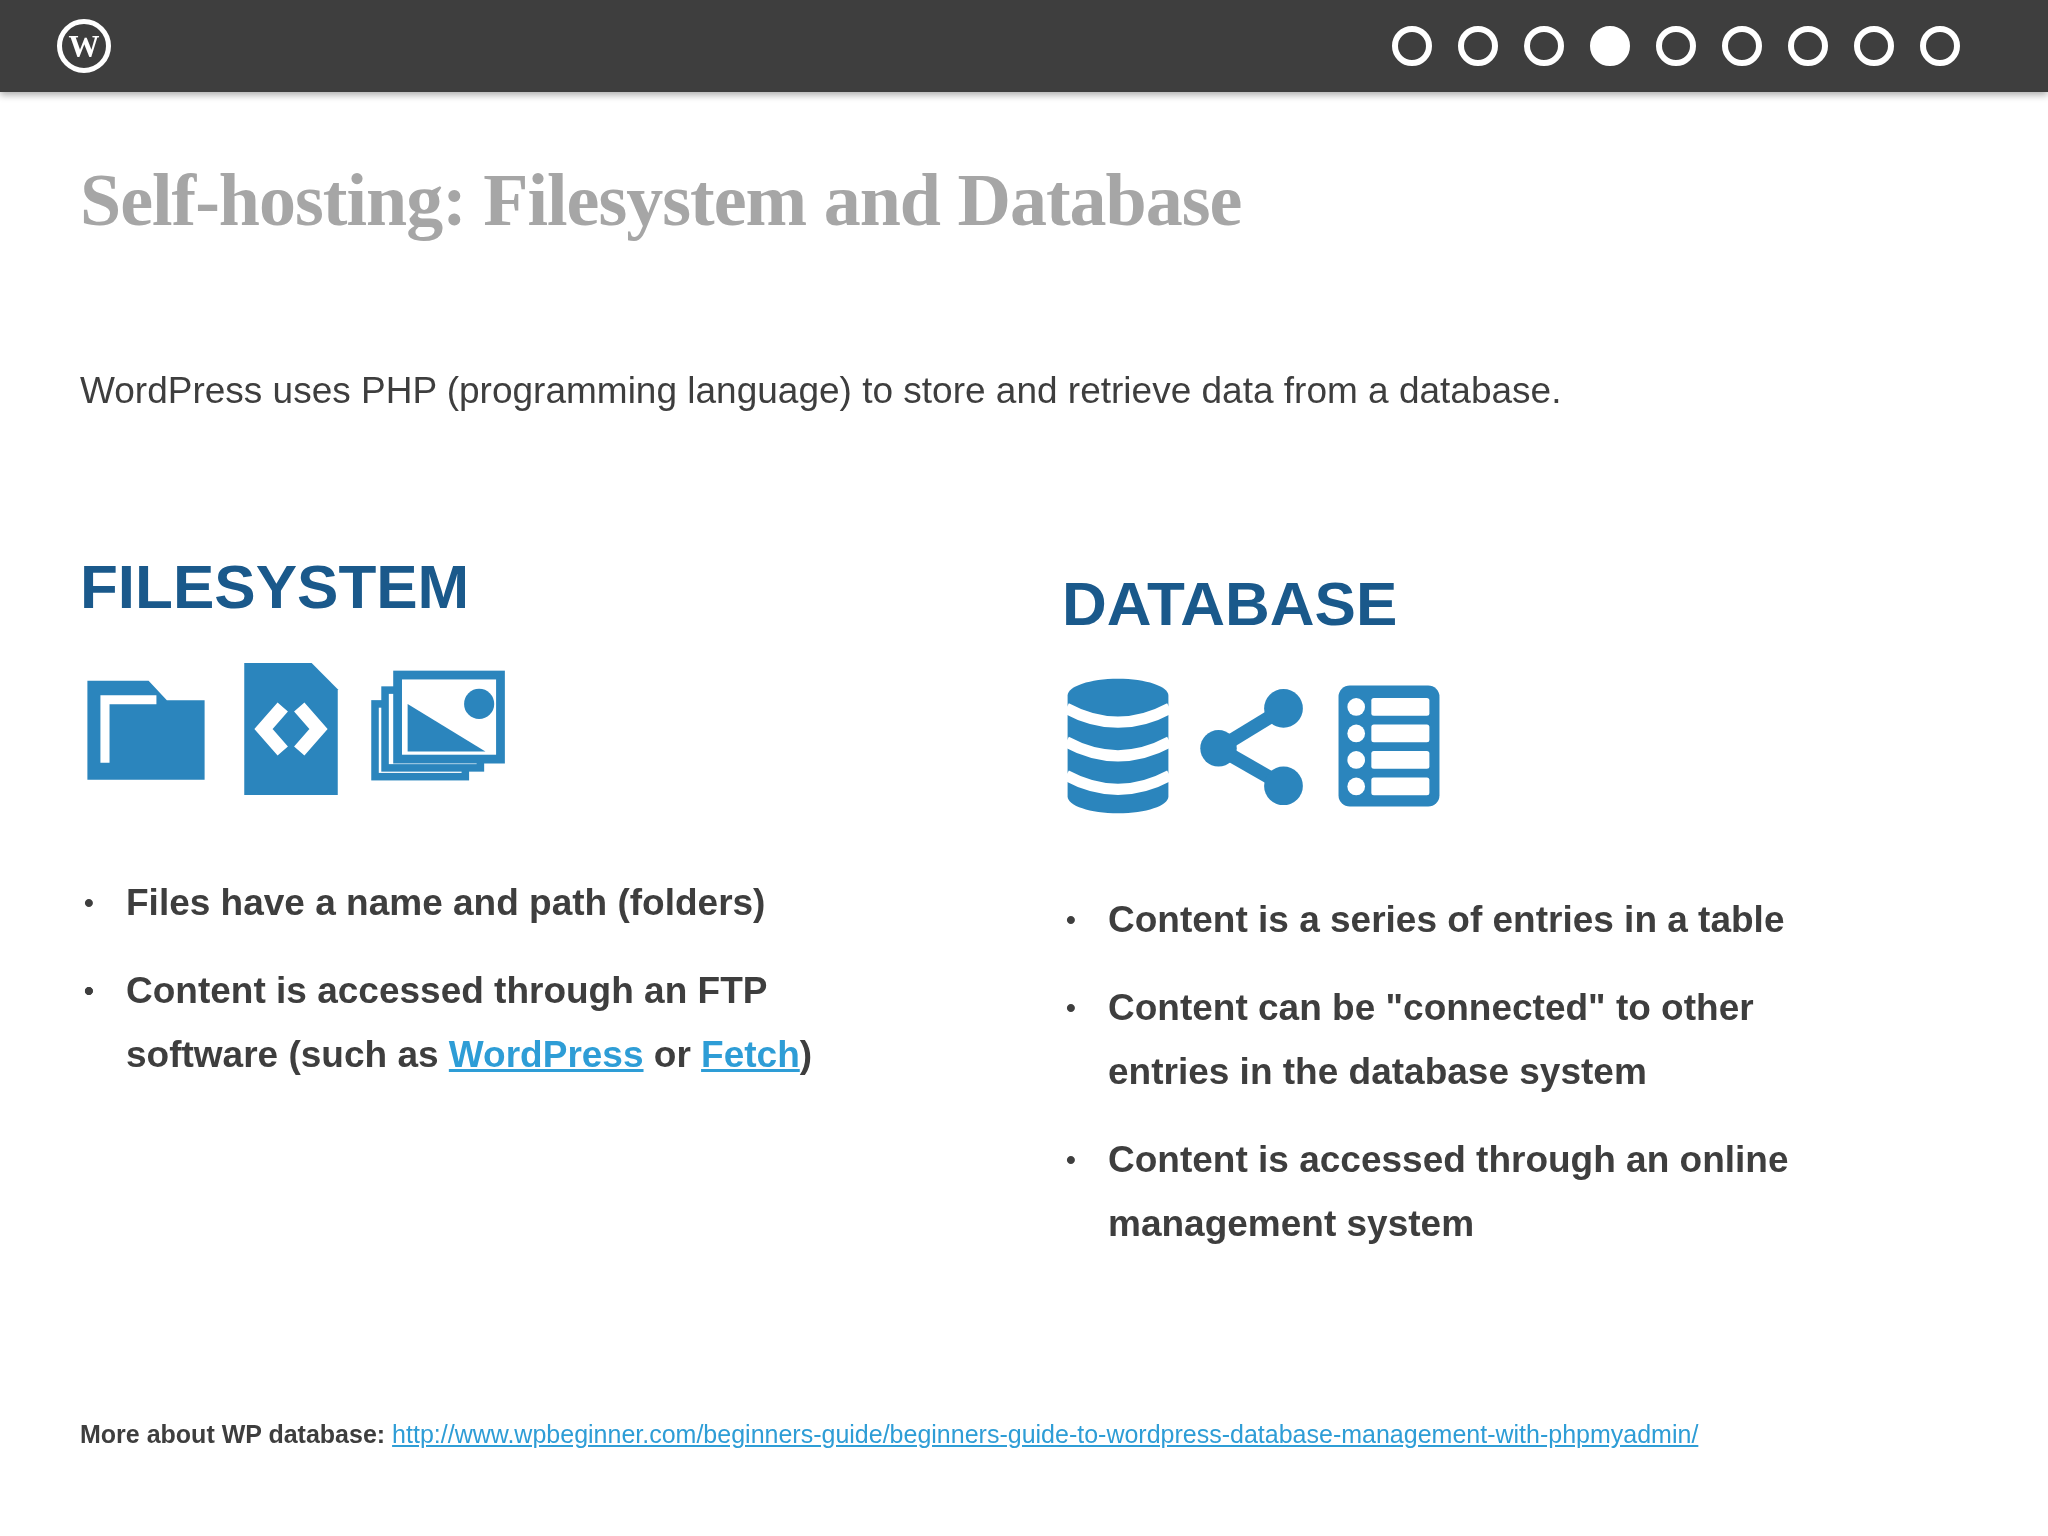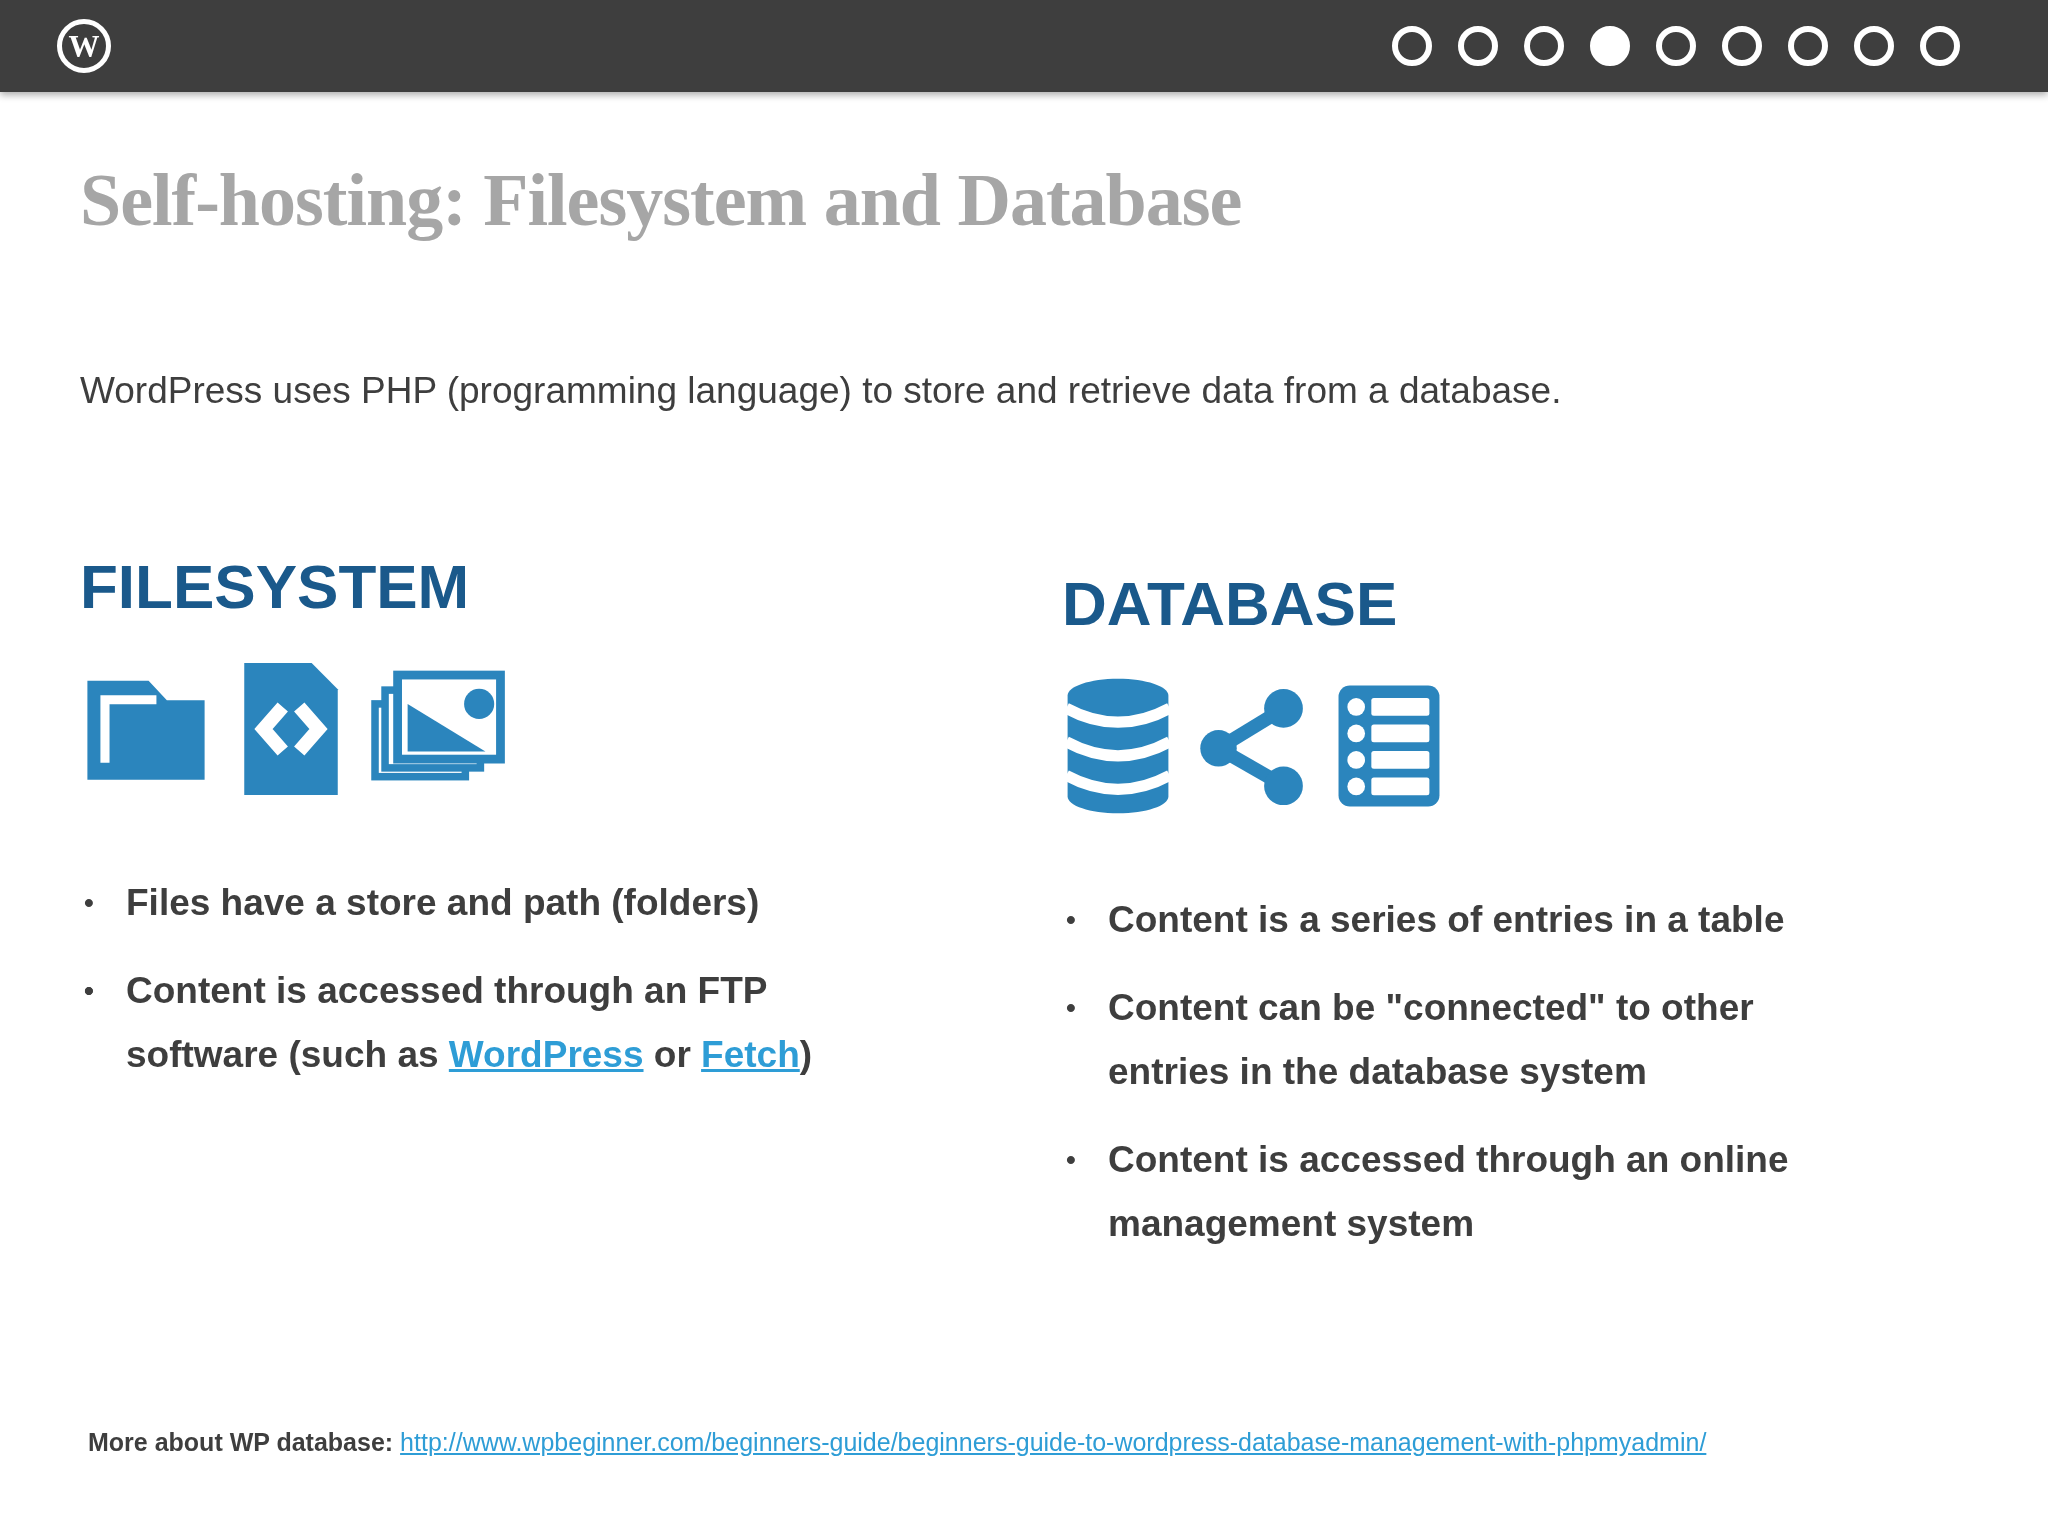--- a/index.html
+++ b/index.html
@@ -36,21 +36,21 @@
 
   ul.bullets{list-style:none;margin:66px 0 0 0;padding:0;}
   ul.bullets li{position:relative;padding-left:46px;margin-bottom:24px;
                 font-size:37px;font-weight:bold;line-height:64px;
                 color:var(--body-text,#3e3e3e);}
   ul.bullets .marker{position:absolute;left:4px;top:0;font-size:28px;line-height:64px;
                      color:var(--body-text,#3e3e3e);}
   a.inline-link{color:var(--link-blue,#2e9dd6);text-decoration:underline;}
 
   
-  .footer{position:absolute;left:80px;top:1420px;margin:8px;font-size:25px;
+  .footer{position:absolute;left:80px;top:1420px;margin:0;font-size:25px;
           color:var(--body-text,#3e3e3e);white-space:nowrap;}
   .footer .flabel{font-weight:bold;}
   a.footer-link{color:var(--link-blue,#2e9dd6);text-decoration:underline;font-weight:normal;}
 </style>
 </head>
 <body>
 
 <div class="stage">
 
   <header class="topbar">
@@ -91,21 +91,21 @@
 
       <svg width="138" height="126" viewBox="0 0 110 100">
         <rect x="4" y="30" width="72" height="58" fill="#ffffff" stroke="#2b85bd" stroke-width="6"></rect>
         <rect x="12" y="19" width="76" height="62" fill="#ffffff" stroke="#2b85bd" stroke-width="6"></rect>
         <rect x="22" y="7" width="82" height="67" fill="#ffffff" stroke="#2b85bd" stroke-width="7"></rect>
         <path d="M30 30 V68 H92 Z" fill="#2b85bd"></path>
         <circle cx="87" cy="30" r="12" fill="#2b85bd"></circle>
       </svg>
     </div>
     <ul class="bullets">
-        <li><span class="marker">•</span><span class="btext">Files have a store and path (folders)</span></li>
+        <li><span class="marker">•</span><span class="btext">Files have a name and path (folders)</span></li>
         <li><span class="marker">•</span></li>
         <li><span class="marker">•</span><span class="btext">Content is accessed through an FTP<br>software (such as <a href="#" class="inline-link">WordPress</a> or <a href="#" class="inline-link">Fetch</a>)</span></li>
       </ul>
   </section>
 
   <section class="col col-right">
     <h2>DATABASE</h2>
     <div class="icon-row">
 
       <svg width="112" height="142" viewBox="0 0 80 100">

